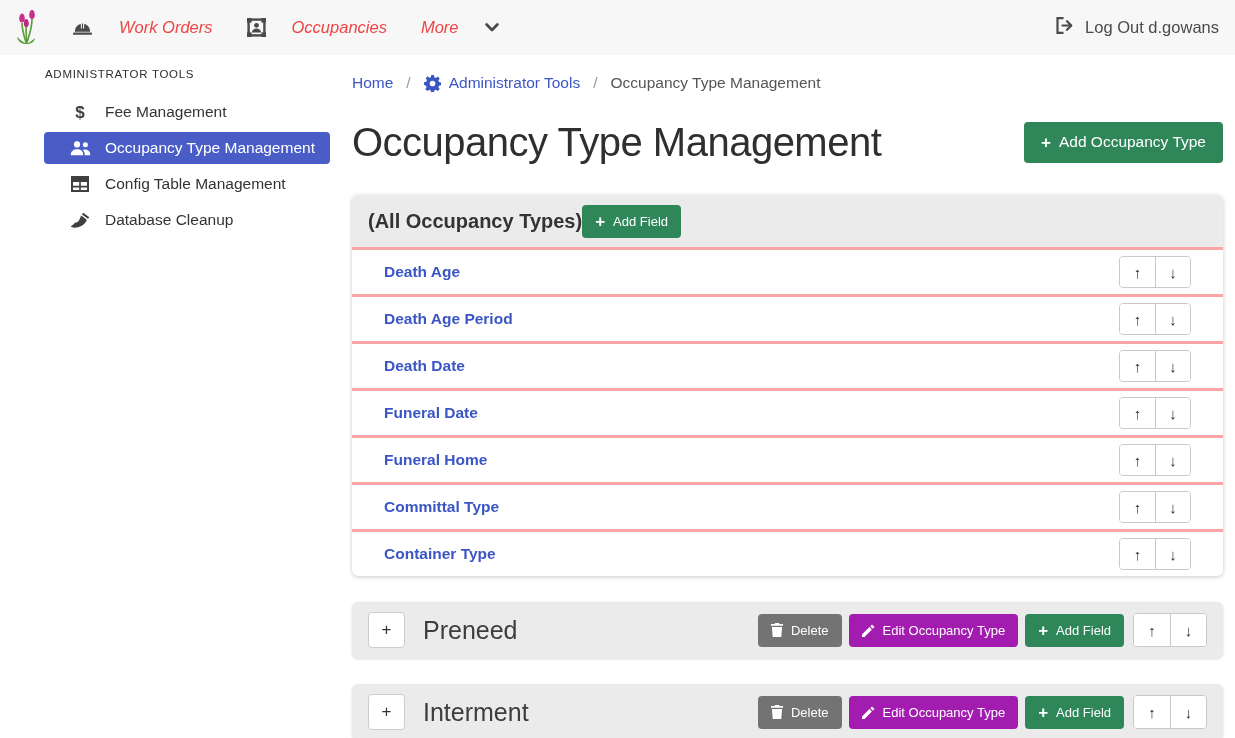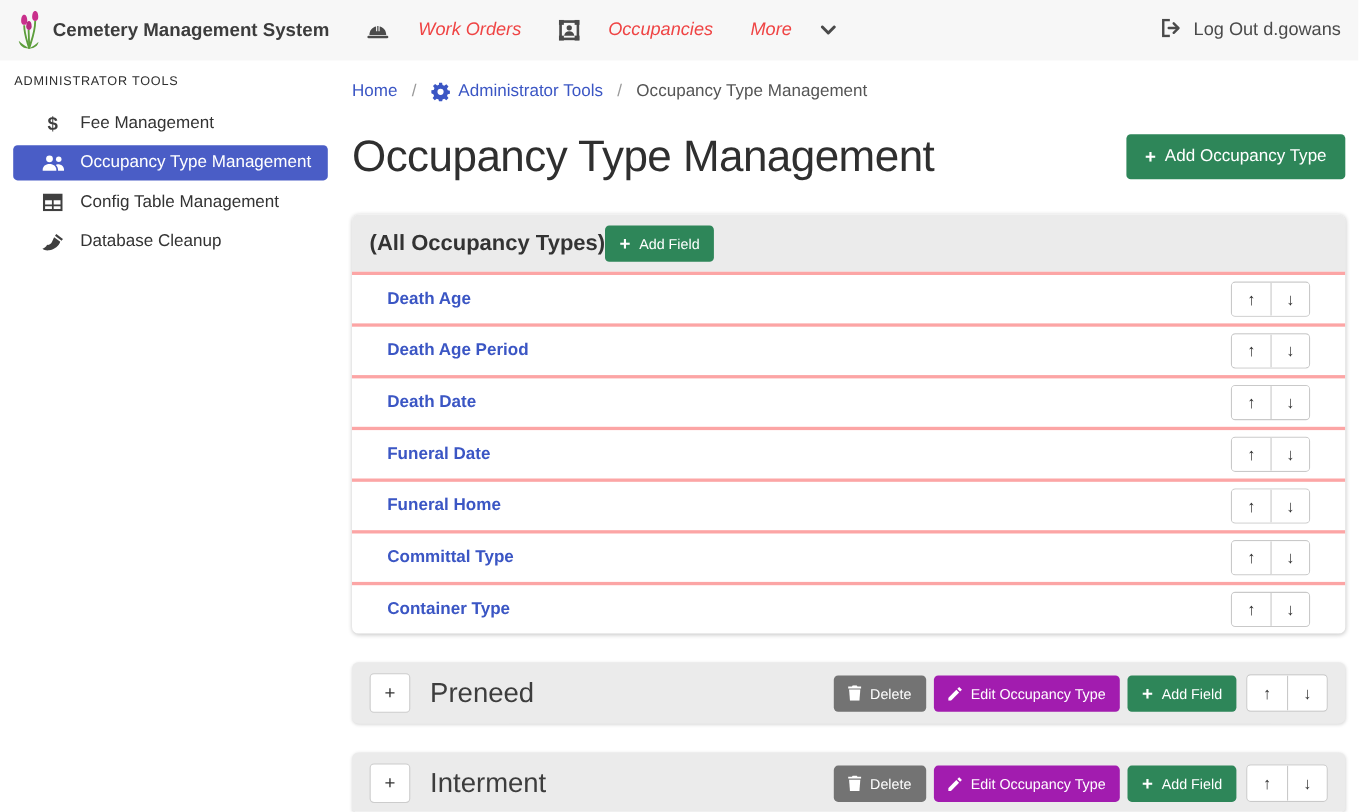--- a/index.html
+++ b/index.html
@@ -22,21 +22,21 @@
   .brand-text { font-weight: bold; font-size: 17px; color: #3c3c3c; margin-left: 10px; }
   .nav-item {
     display: flex; align-items: center; gap: 26px;
     margin-left: 34px; font-size: 16.5px; color: #ef4444; cursor: pointer; font-style: italic;
   }
   .nav-item .nicon { display: inline-flex; color: #4a4a4a; }
   .nav-right { margin-left: auto; display: flex; align-items: center; gap: 10px;
     font-size: 16.5px; color: #4a4a4a; cursor: pointer; padding-right: 2px; }
 
   
-  .layout { display: flex; height: 683px; }
+  .layout { display: flex; height: 683px; margin-left: 32px; }
   .sidebar { width: 310px; flex: 0 0 310px; padding-top: 13px; }
   .sidebar-heading {
     font-size: 11.5px; letter-spacing: .7px; color: #2e2e2e;
     padding: 0 13px; margin-bottom: 16px; font-weight: 400;
   }
   .side-item {
     display: flex; align-items: center;
     margin: 4px 12px; padding: 7px 10px 7px 23px;
     border-radius: 4px; font-size: 15.5px; color: #333; cursor: pointer;
   }
@@ -125,21 +125,20 @@
             <path d="M-2.8 0 C-2.8 -3.8 -1.4 -5.6 0 -5.6 C1.4 -5.6 2.8 -3.8 2.8 0 C2.8 2.3 1.4 3.6 0 3.6 C-1.4 3.6 -2.8 2.3 -2.8 0 Z" fill="#c9308c"></path>
           </g>
         <g transform="translate(18,5.5)">
             <path d="M-2.8 0 C-2.8 -3.8 -1.4 -5.6 0 -5.6 C1.4 -5.6 2.8 -3.8 2.8 0 C2.8 2.3 1.4 3.6 0 3.6 C-1.4 3.6 -2.8 2.3 -2.8 0 Z" fill="#c9308c"></path>
           </g>
         <g transform="translate(12.3,14)">
             <path d="M-2.5 0 C-2.5 -3.4 -1.2 -5 0 -5 C1.2 -5 2.5 -3.4 2.5 0 C2.5 2 1.2 3.2 0 3.2 C-1.2 3.2 -2.5 2 -2.5 0 Z" fill="#b82a80"></path>
           </g>
       </svg>
     </span>
-    <span class="brand-text">Cemetery Management System</span>
   </div>
 
   <div class="nav-item">
     <span class="nicon">
       <svg width="21" height="16" viewBox="0 0 22 16" fill="currentColor">
         <path d="M3 12 C3 7.2 6 4.4 9.3 3.8 L9.3 8.5 L10.4 8.5 L10.4 3.4 L11.6 3.4 L11.6 8.5 L12.7 8.5 L12.7 3.8 C16 4.4 19 7.2 19 12 Z"></path>
         <rect x="1" y="12.6" width="20" height="2.6" rx="1.3"></rect>
       </svg>
     </span>
     <span>Work Orders</span>

